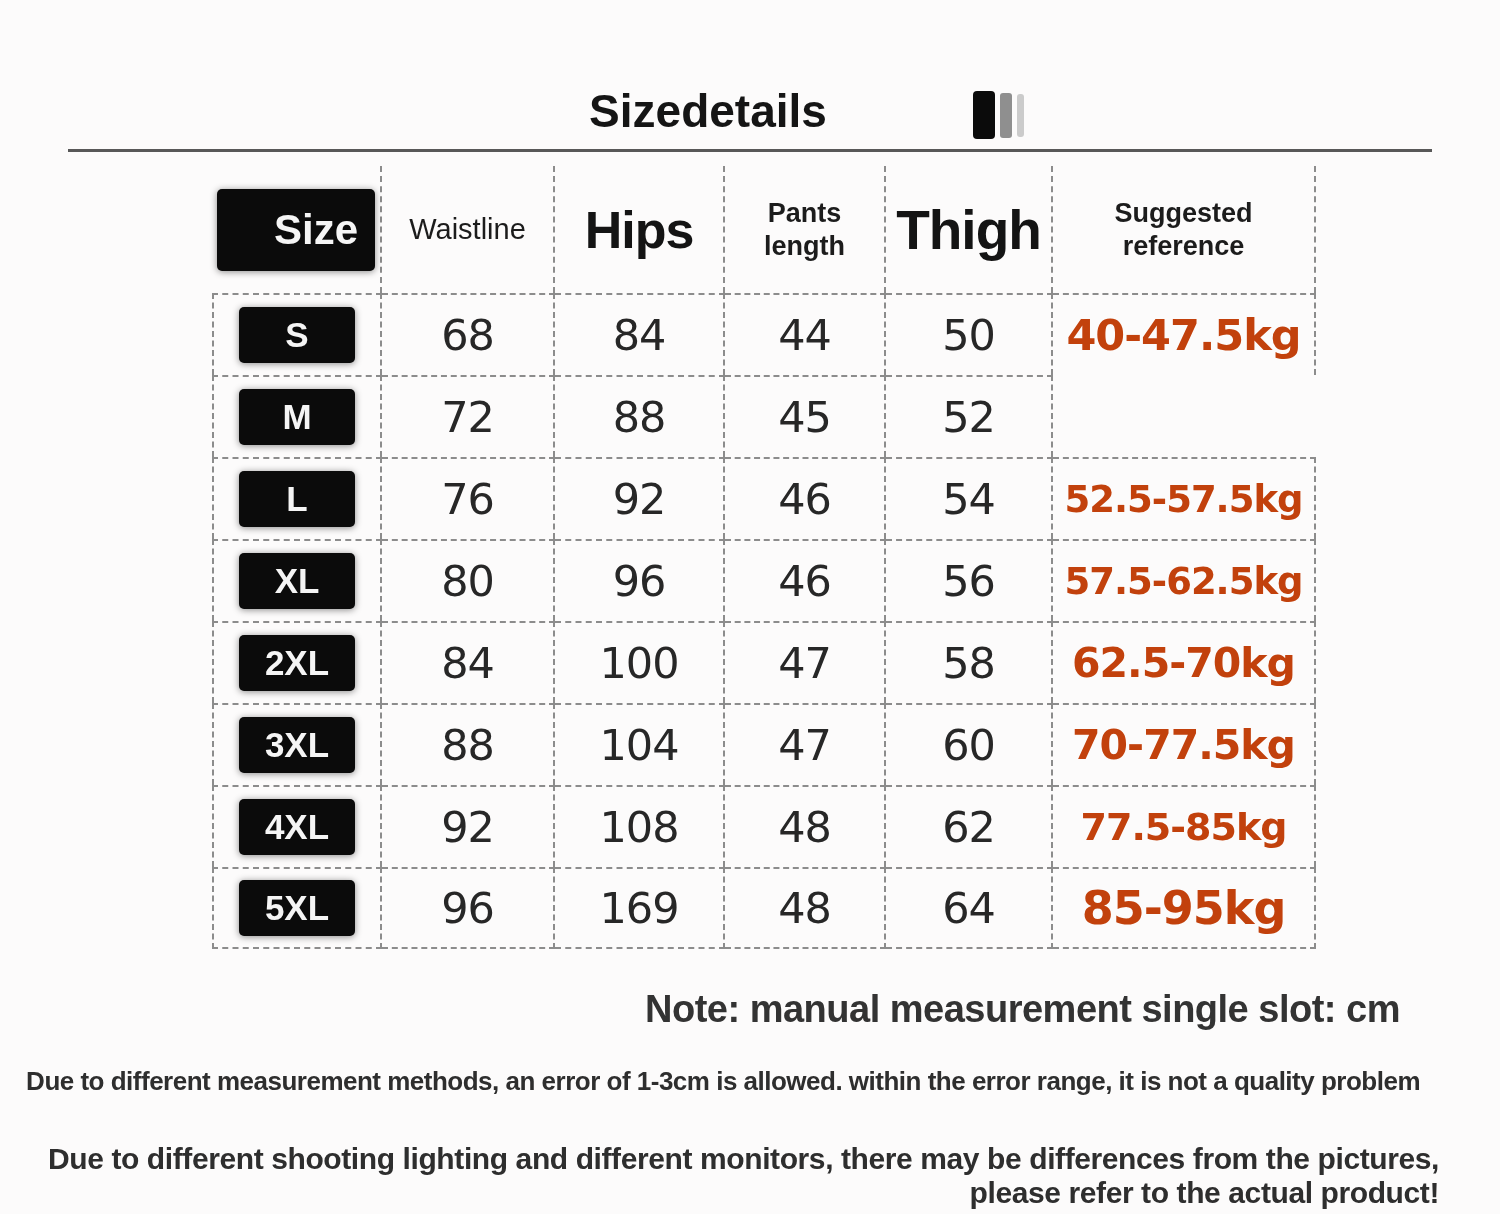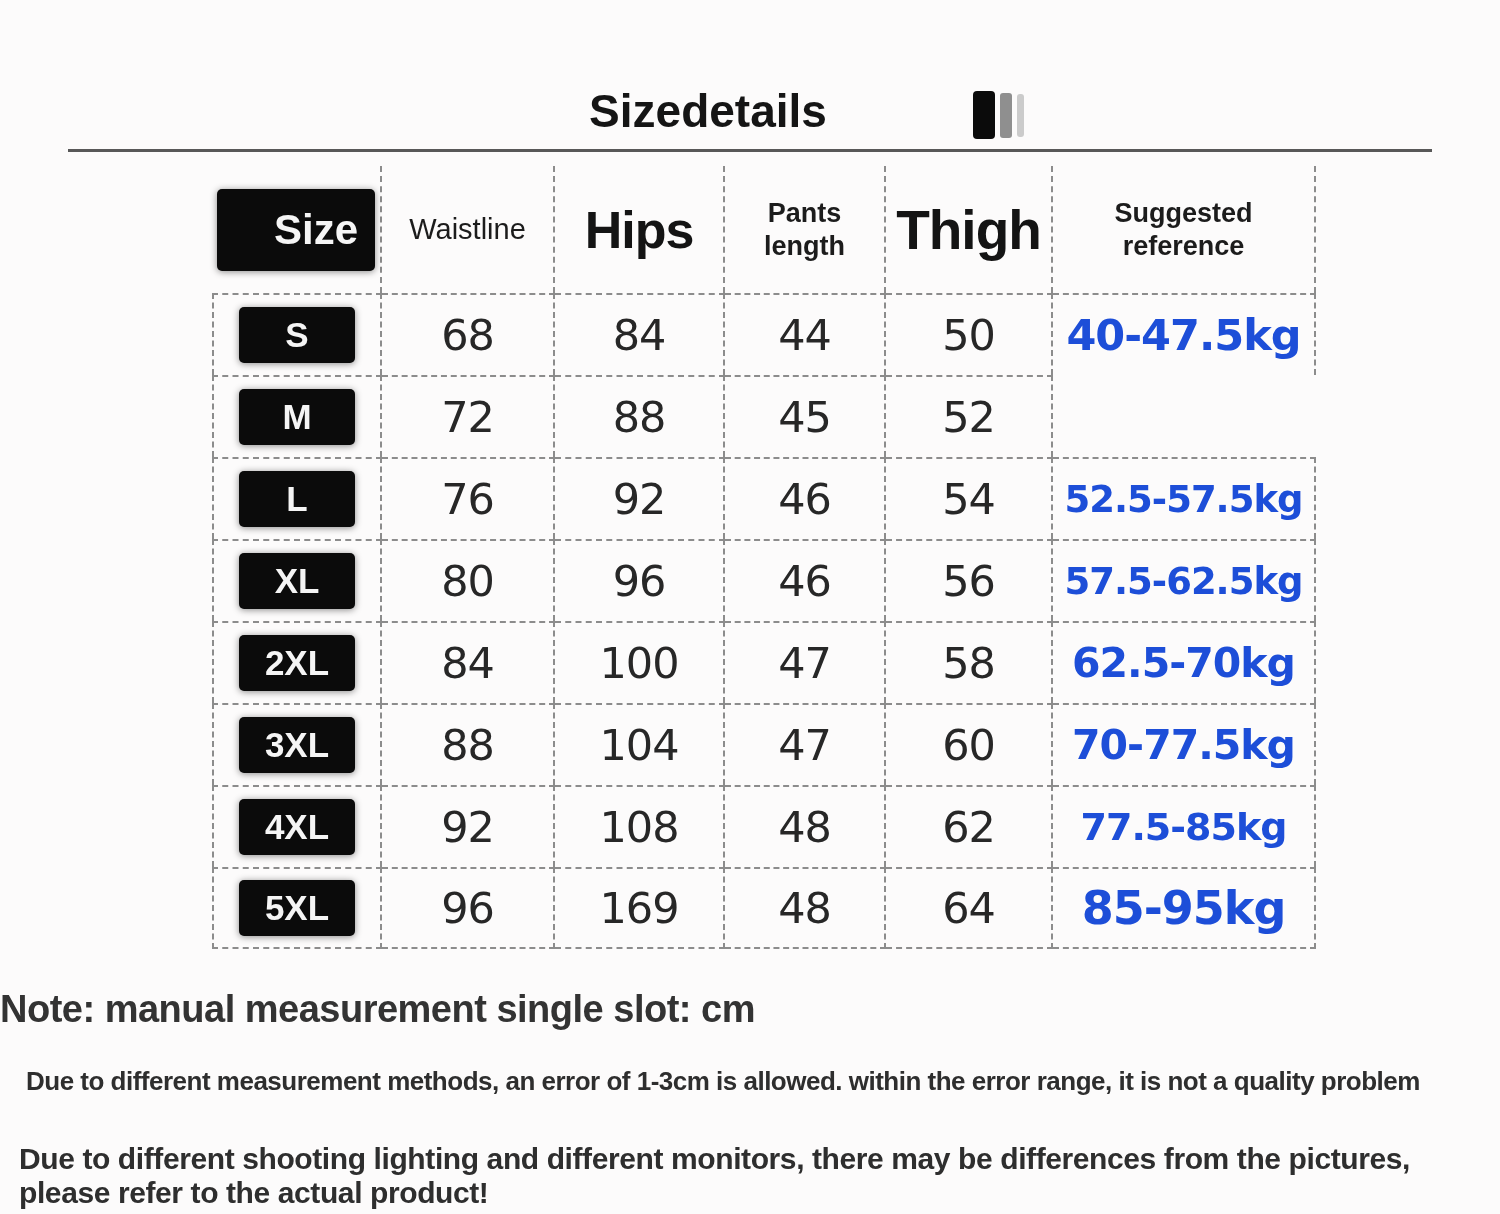--- a/index.html
+++ b/index.html
@@ -41,34 +41,34 @@
   .size-badge.lg{width:118px;height:82px;font-size:42px;padding-left:40px;}
   .size-badge.sm{width:116px;height:56px;font-size:35px;}
 
   .th-waist{font-size:29px;font-weight:normal;color:#1c1c1c;}
   .th-hips{font-size:52px;font-weight:bold;color:#141414;letter-spacing:-1px;}
   .th-pants{font-size:27px;font-weight:bold;line-height:1.2;padding:0 30px;color:#1c1c1c;}
   .th-thigh{font-size:55px;font-weight:bold;color:#141414;letter-spacing:-1px;}
   .th-ref{font-size:27px;font-weight:bold;line-height:1.2;padding:0 40px;color:#1c1c1c;}
 
   .num{font-family:"DejaVu Sans",sans-serif;font-size:43px;font-weight:400;color:#272727;letter-spacing:-1px;}
-  .kg{font-family:"DejaVu Sans",sans-serif;font-weight:bold;color:#1d4ed8;letter-spacing:-1px;white-space:nowrap;}
+  .kg{font-family:"DejaVu Sans",sans-serif;font-weight:bold;color:#c2410c;letter-spacing:-1px;white-space:nowrap;}
   .r0 .kg{font-size:43px}
   .r1 .kg{font-size:34px}
   .r2 .kg{font-size:37px}
   .r3 .kg{font-size:37px}
   .r4 .kg{font-size:41px}
   .r5 .kg{font-size:41px}
   .r6 .kg{font-size:38px}
   .r7 .kg{font-size:46px}
 
   
-  .note{position:absolute;left:0;width:1420px;text-align:left;font-weight:bold;}
+  .note{position:absolute;left:0;width:1420px;text-align:right;font-weight:bold;}
   .note-main{top:988px;font-size:38px;color:#333;letter-spacing:-0.5px;padding-right:20px;box-sizing:border-box;}
-  .note-error{top:1066px;font-size:26px;color:#2e2e2e;letter-spacing:-0.5px;margin-left:26px;}
+  .note-error{top:1066px;font-size:26px;color:#2e2e2e;letter-spacing:-0.5px;}
   .note-display{top:1142px;font-size:30px;color:#2e2e2e;letter-spacing:-0.4px;margin-left:19px;}
 </style>
 </head>
 <body>
 
 <div class="canvas">
 
   <div class="page-title">Sizedetails</div>
 
   <div class="bars">

